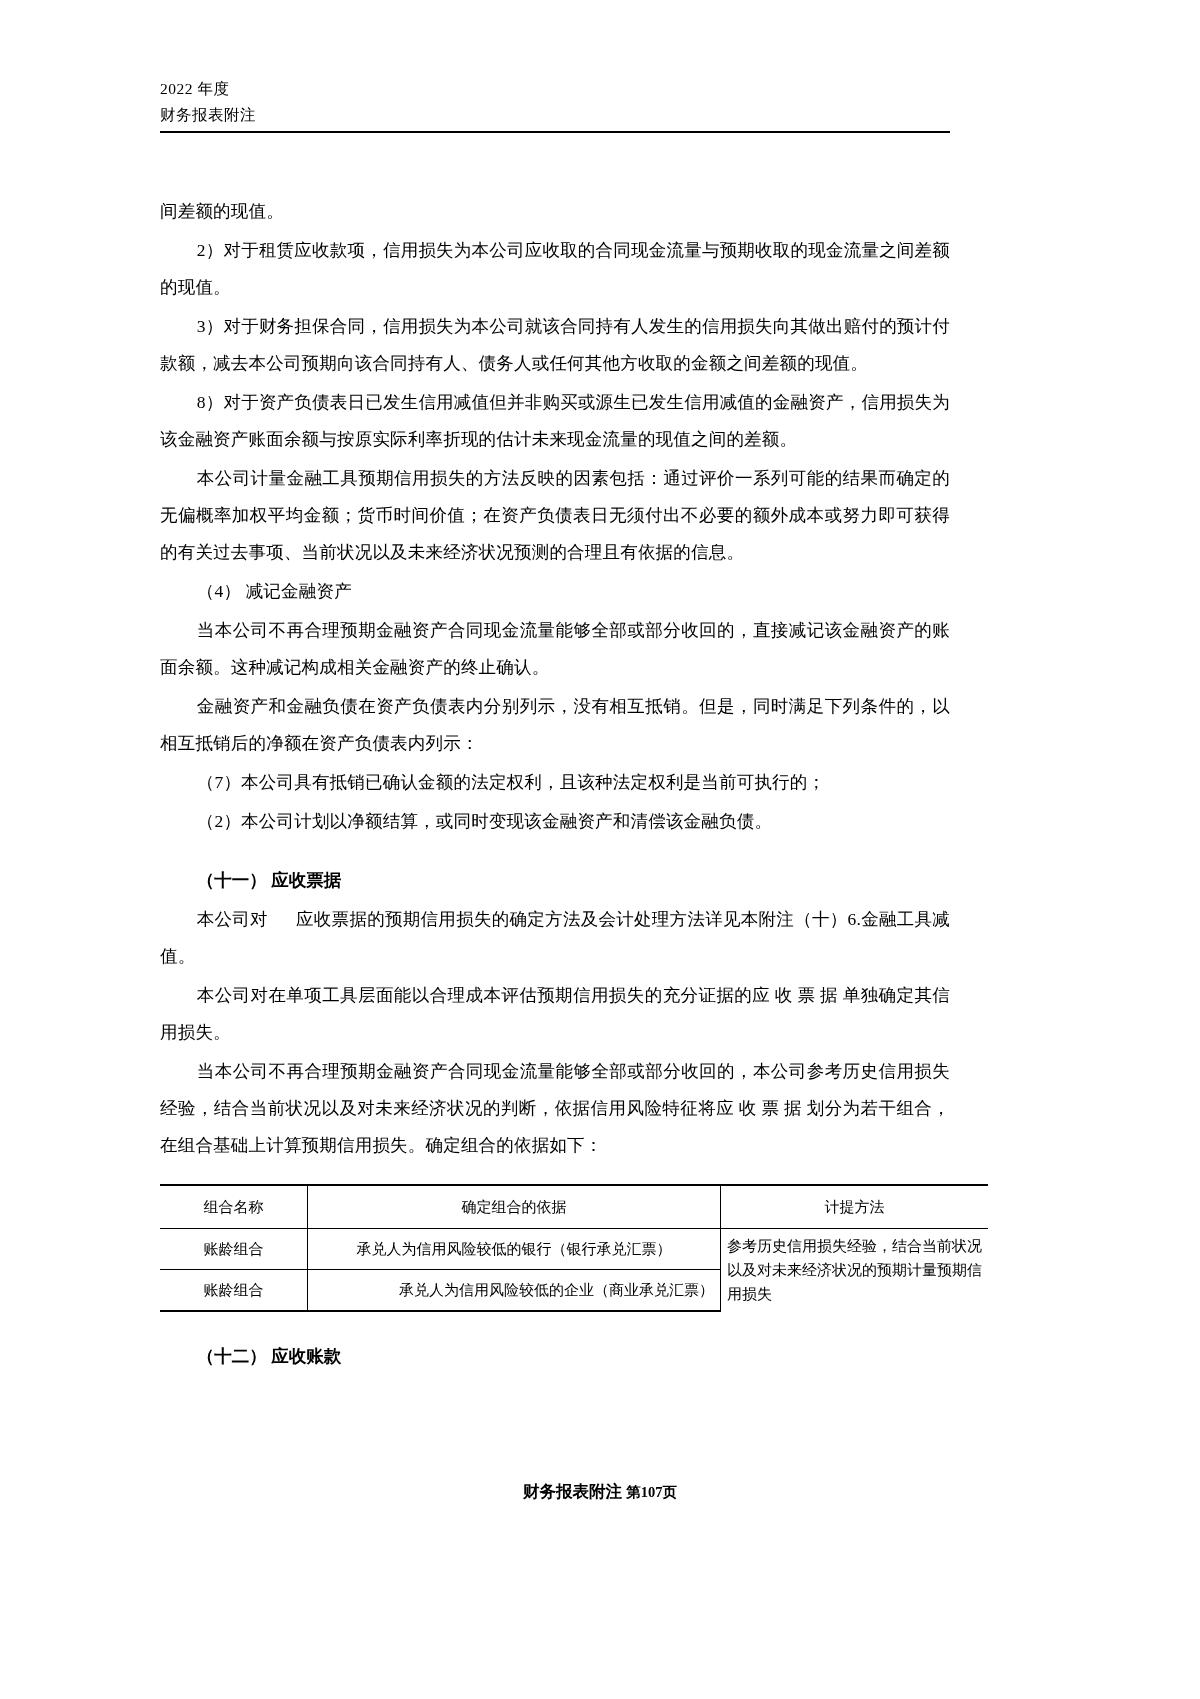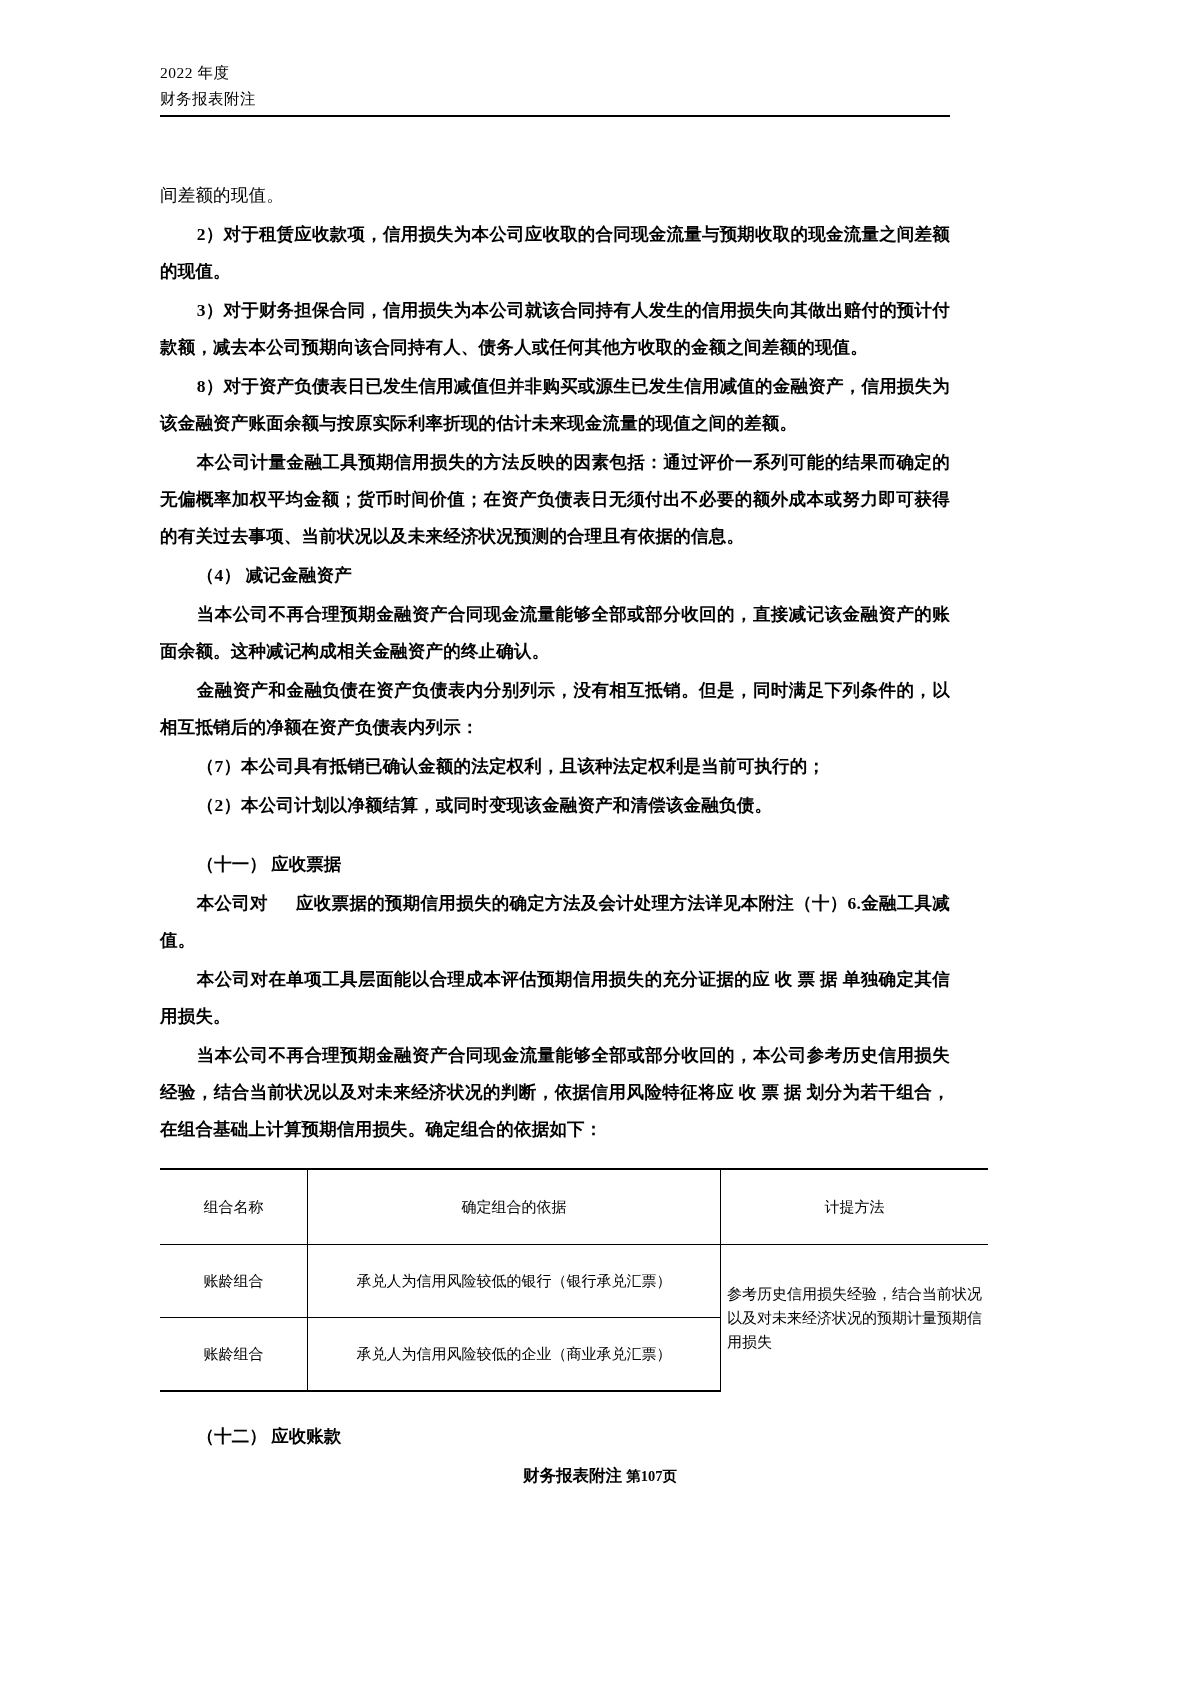--- a/index.html
+++ b/index.html
@@ -14,20 +14,21 @@
     color: #000000;
     position: relative;
     overflow: hidden;
   }
   .page {
     position: relative;
     width: 1200px;
     height: 1232px;
     box-sizing: border-box;
     padding: 0;
+    margin-top: 16px;
   }
   .content {
     position: absolute;
     left: 160px;
     top: 60px;
     width: 790px;
   }
 
   
   .header {
@@ -52,21 +53,20 @@
   p.para {
     margin: 0 0 2px 0;
     font-size: 17.5px;
     line-height: 37px;
     text-align: justify;
     text-justify: inter-ideograph;
     letter-spacing: 0.2px;
   }
   p.indent {
     text-indent: 2.1em;
-    font-weight: bold;
   }
   p.noindent {
     text-indent: 0;
   }
   p.heading {
     margin: 10px 0 2px 0;
     font-size: 17.5px;
     line-height: 37px;
     font-weight: bold;
     text-indent: 2.1em;
@@ -85,21 +85,21 @@
   
   table.combo {
     margin-top: 20px;
     border-collapse: collapse;
     width: 790px;
     table-layout: fixed;
   }
   table.combo td, table.combo th {
     font-size: 15px;
     line-height: 24px;
-    padding: 20px 6px;
+    padding: 4px 6px;
     vertical-align: middle;
     font-weight: normal;
   }
   table.combo thead th {
     text-align: center;
     border-top: 2px solid #000;
     border-bottom: 1px solid #000;
     height: 34px;
   }
   table.combo tbody td {
@@ -196,21 +196,21 @@
           </tr>
         </thead>
         <tbody>
           <tr>
             <td class="col-name vsep rowsep" style="text-align:center">账龄组合</td>
             <td class="col-basis vsep rowsep" style="text-align:center">承兑人为信用风险较低的银行（银行承兑汇票）</td>
             <td class="col-method method-cell" rowspan="2">参考历史信用损失经验，结合当前状况以及对未来经济状况的预期计量预期信用损失</td>
           </tr>
           <tr>
             <td class="col-name vsep" style="text-align:center">账龄组合</td>
-            <td class="col-basis vsep" style="text-align:center">承兑人为信用风险较低的企业（商业承兑汇票）</td>
+            <td class="col-basis vsep" style="text-align:right">承兑人为信用风险较低的企业（商业承兑汇票）</td>
           </tr>
         </tbody>
       </table>
 
       <p class="after-table">（十二）  应收账款</p>
 
     </div>
   </div>
 
   <div class="footer">

